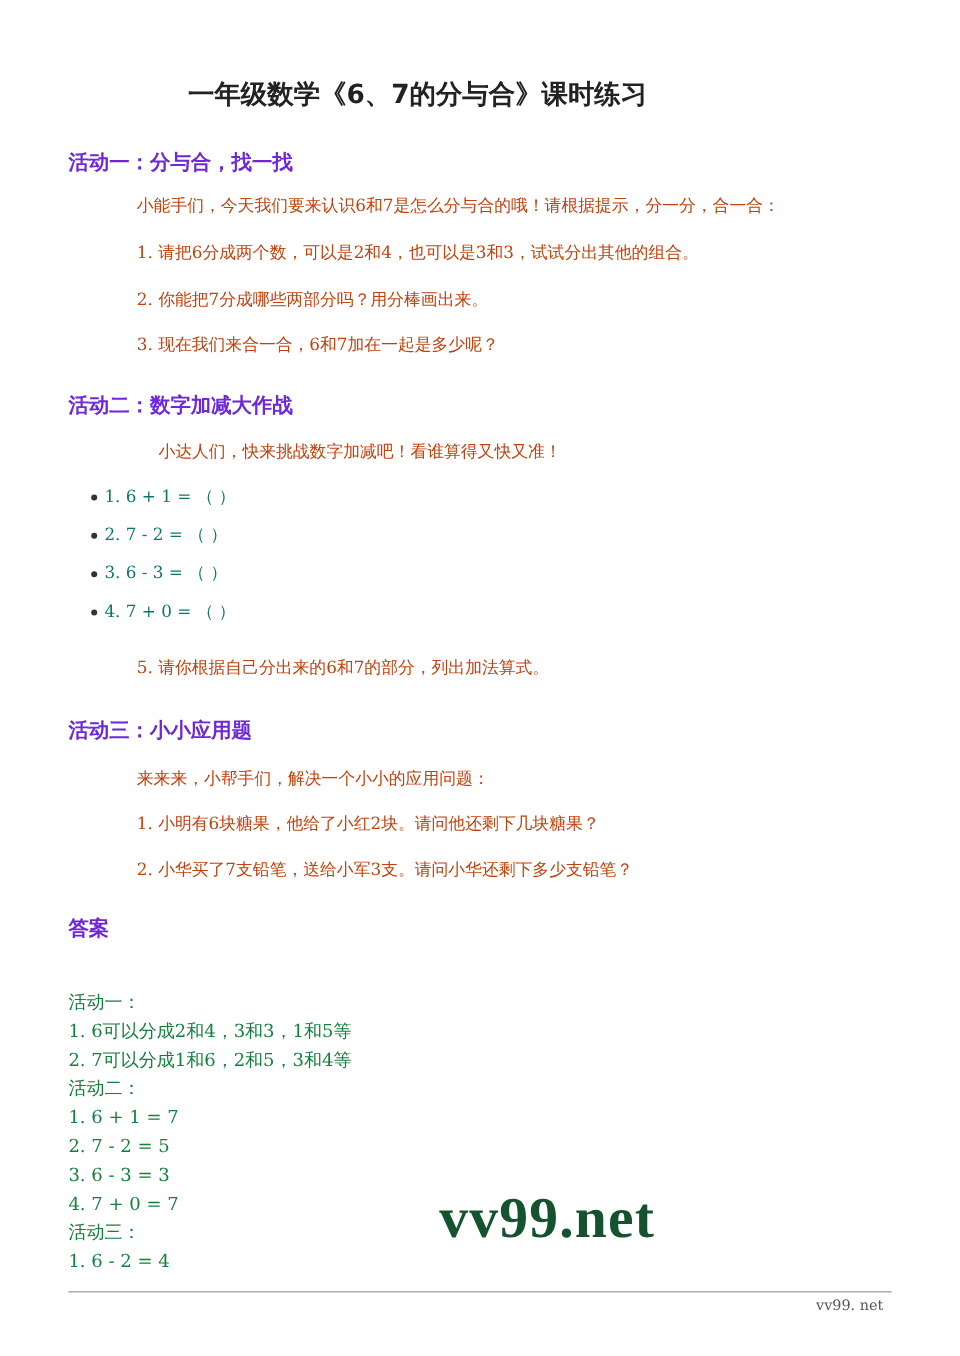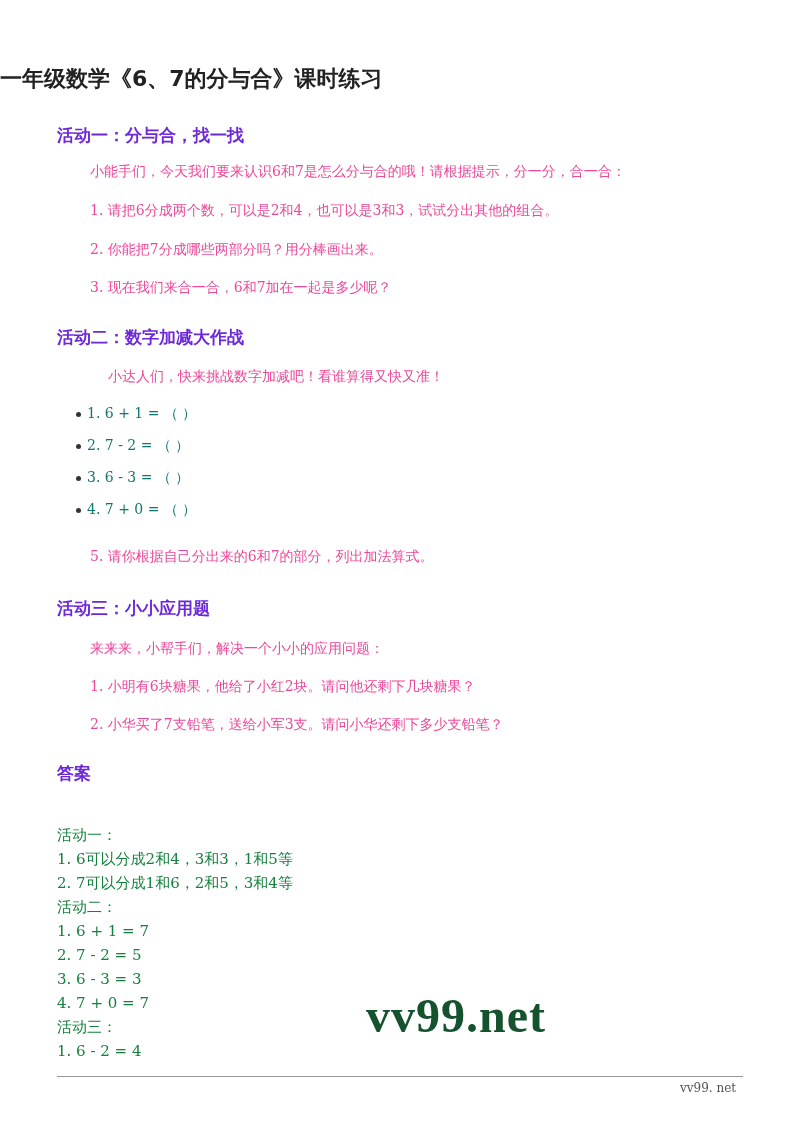--- a/index.html
+++ b/index.html
@@ -1,23 +1,23 @@
 <!DOCTYPE html>
 <html><head>
 <meta charset="utf-8">
 <style>
   html, body { margin:0; padding:0; background:#ffffff; }
   body { width:800px; height:1130px; position:relative; overflow:hidden;
          font-family:"DejaVu Serif","Liberation Serif",serif; color:#333; }
-  .title { position:absolute; top:64px; left:0; width:696px; text-align:left;
+  .title { position:absolute; top:64px; left:0; width:696px; text-align:center;
            font-family:"DejaVu Sans","Liberation Sans",sans-serif; font-weight:bold;
            font-size:22px; color:#222; }
   .h2 { position:absolute; left:57px; font-family:"DejaVu Sans","Liberation Sans",sans-serif;
         font-weight:bold; font-size:17px; color:#6d28d9; }
-  .p { position:absolute; font-size:14px; color:#ec4899; white-space:nowrap; }
+  .p { position:absolute; font-size:14px; color:#c2410c; white-space:nowrap;margin-left:24px; }
   .bullet { position:absolute; left:76px; font-size:14px; color:#0f766e; white-space:nowrap; }
   .bullet .dot { display:inline-block; width:5px; height:5px; background:#333; border-radius:50%;
                  vertical-align:middle; margin-right:6px; }
   .ans { position:absolute; left:57px; font-size:15px; color:#15803d; white-space:nowrap; }
   .watermark { position:absolute; left:366px; top:988px; font-family:Liberation Serif, serif;
                font-weight:bold; font-size:48px; color:#14532d; letter-spacing:1px; }
   .rule { position:absolute; left:57px; top:1076px; width:686px; height:1px; background:#999; }
   .footer { position:absolute; left:680px; top:1081px; font-size:12px; color:#555; }
 </style>
 </head>

